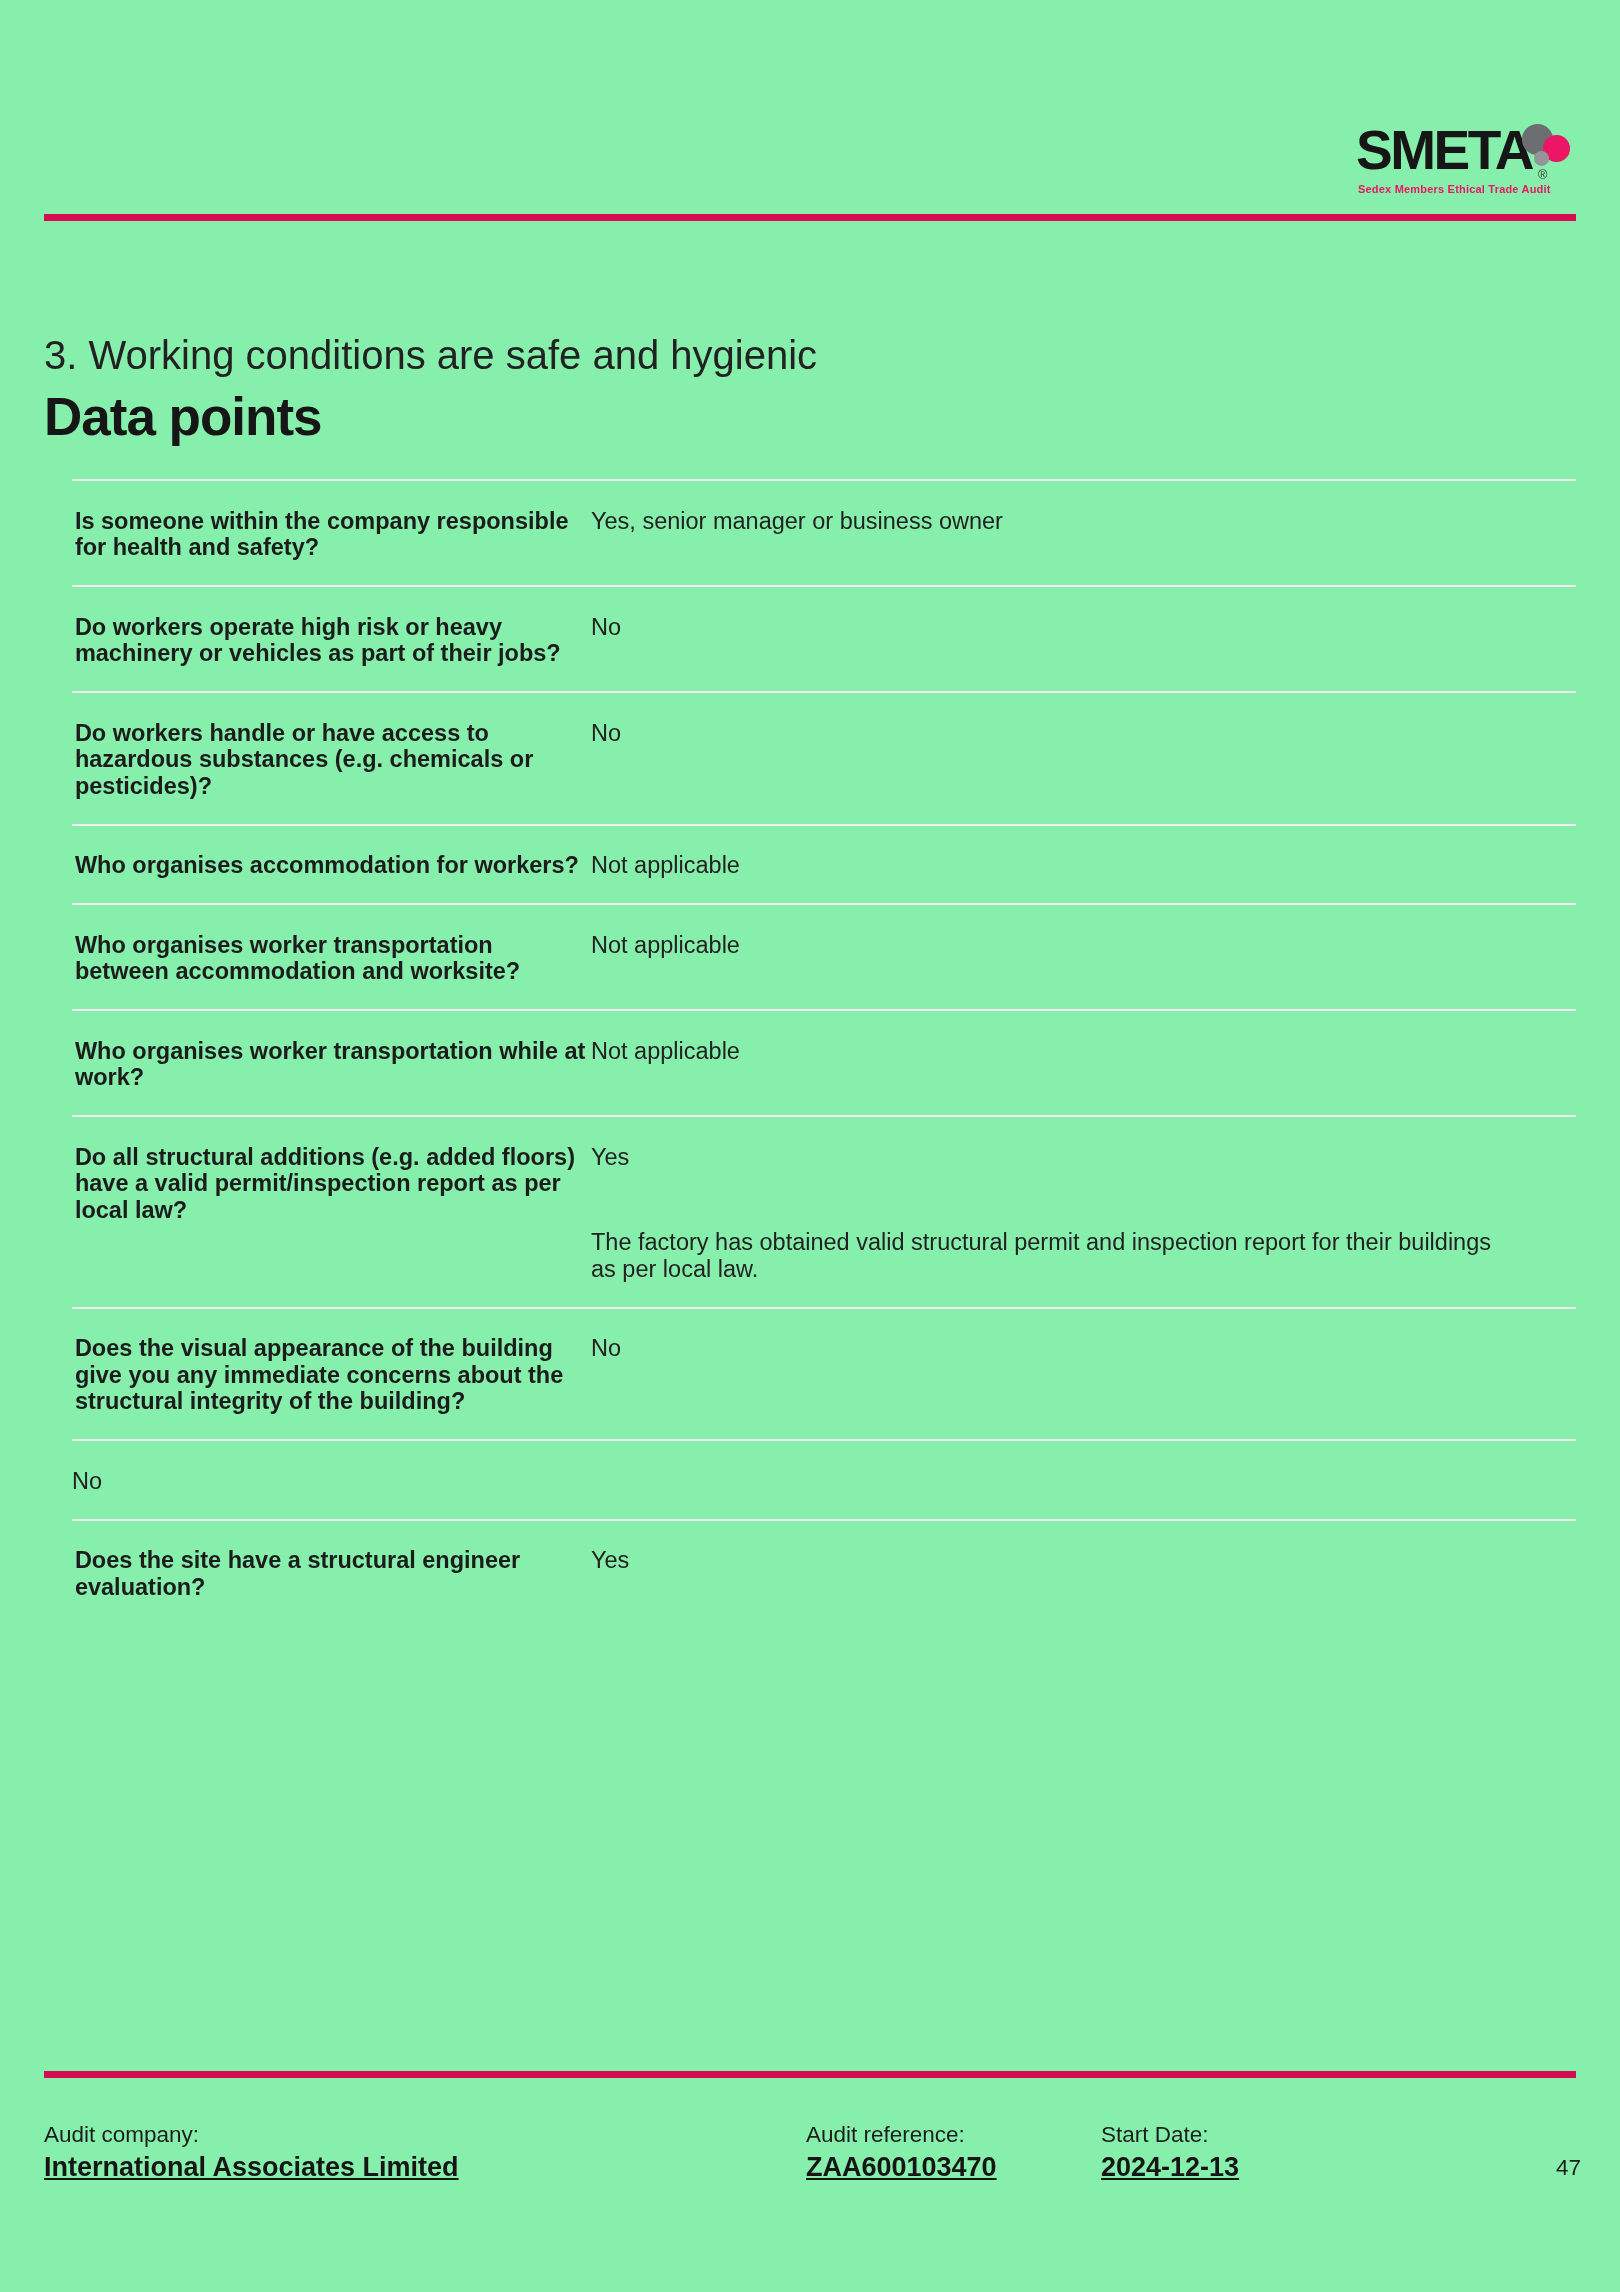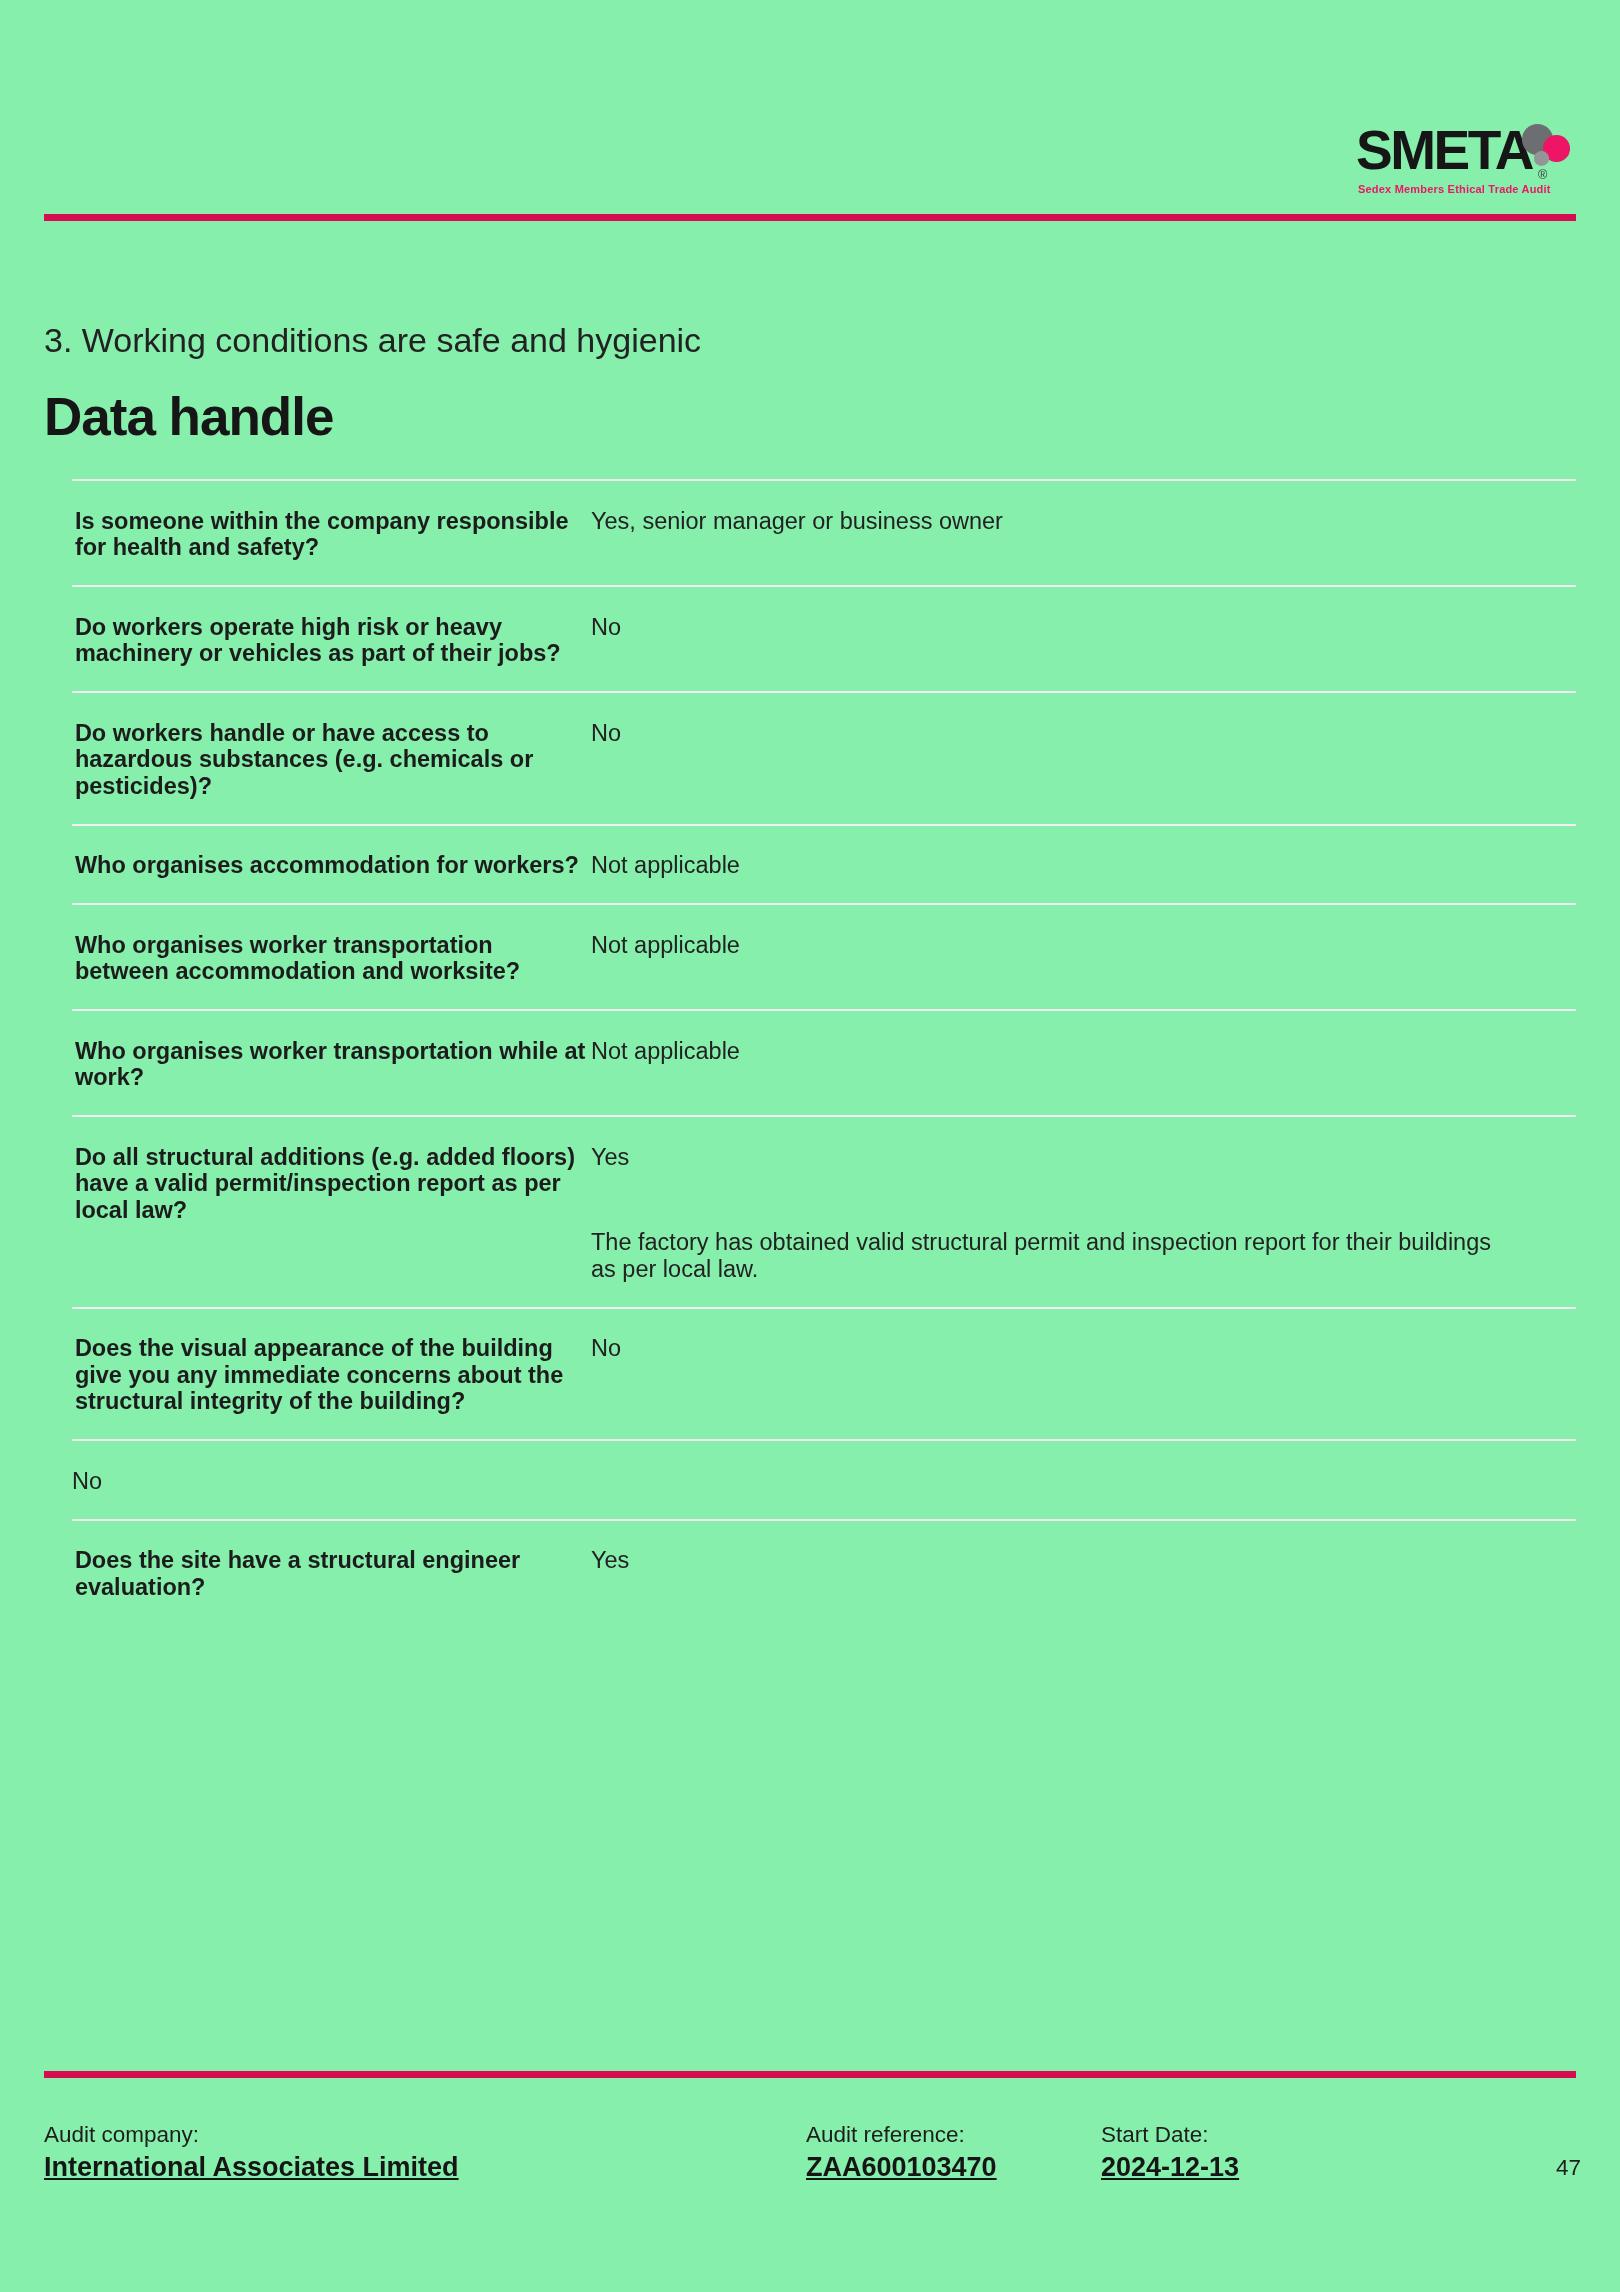--- a/index.html
+++ b/index.html
@@ -63,22 +63,22 @@
     width: 1532px;
     height: 6.9px;
     background: var(--accent-pink, #d60b52);
   }
   .rule-top { top: 214px; }
   .rule-bottom { top: 2071px; }
 
   
   .section-title {
     position: absolute;
-    left: 44px; top: 319px;
-    font-size: 34px;
+    left: 44px; top: 334px;
+    font-size: 40px;
     font-weight: 400;
     color: #222222;
     line-height: 43px;
   }
   .heading {
     position: absolute;
     left: 44px; top: 386px;
     font-size: 53px;
     font-weight: 700;
     letter-spacing: -1px;
@@ -158,21 +158,21 @@
     <div class="dot dot-big"></div>
     <div class="dot dot-pink"></div>
     <div class="dot dot-small"></div>
     <div class="reg">®</div>
     <div class="tagline">Sedex Members Ethical Trade Audit</div>
   </div>
 
   <div class="rule rule-top"></div>
 
   <div class="section-title">3. Working conditions are safe and hygienic</div>
-  <div class="heading">Data handle</div>
+  <div class="heading">Data points</div>
 
   <div class="table" id="datapoints">
   <div class="row">
     <div class="q">Is someone within the company responsible for health and safety?</div>
     <div class="a">
       <div class="answer">Yes, senior manager or business owner</div>
 
     </div>
   </div>
 

